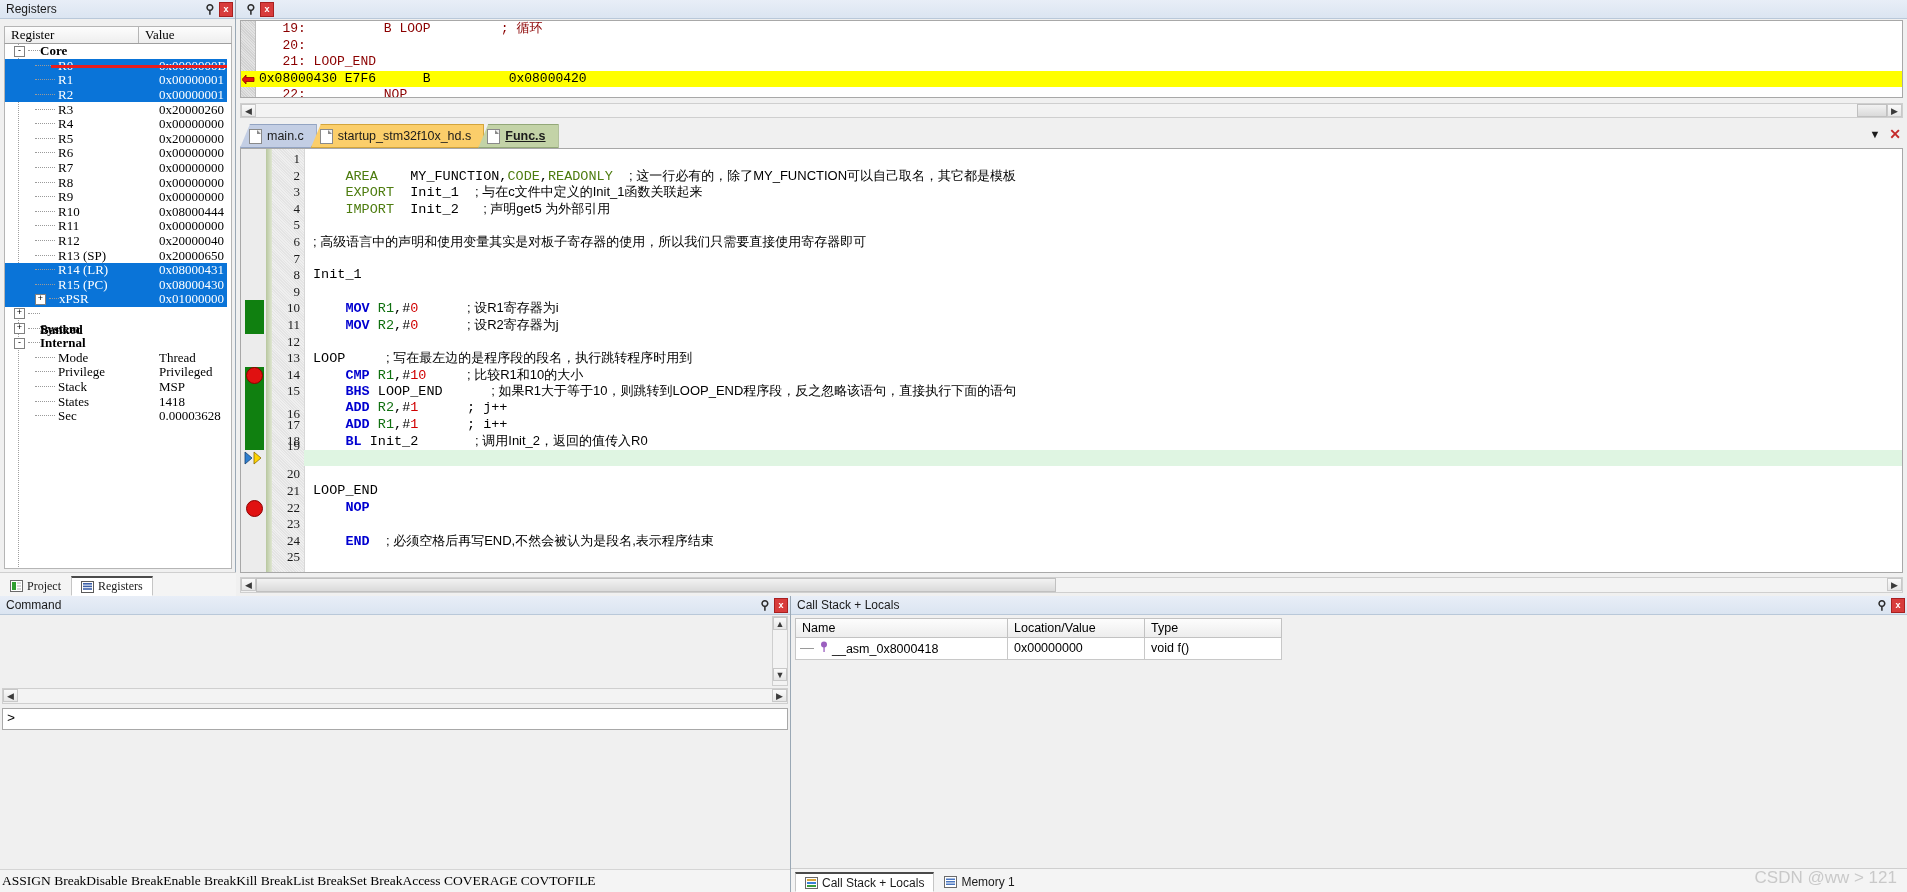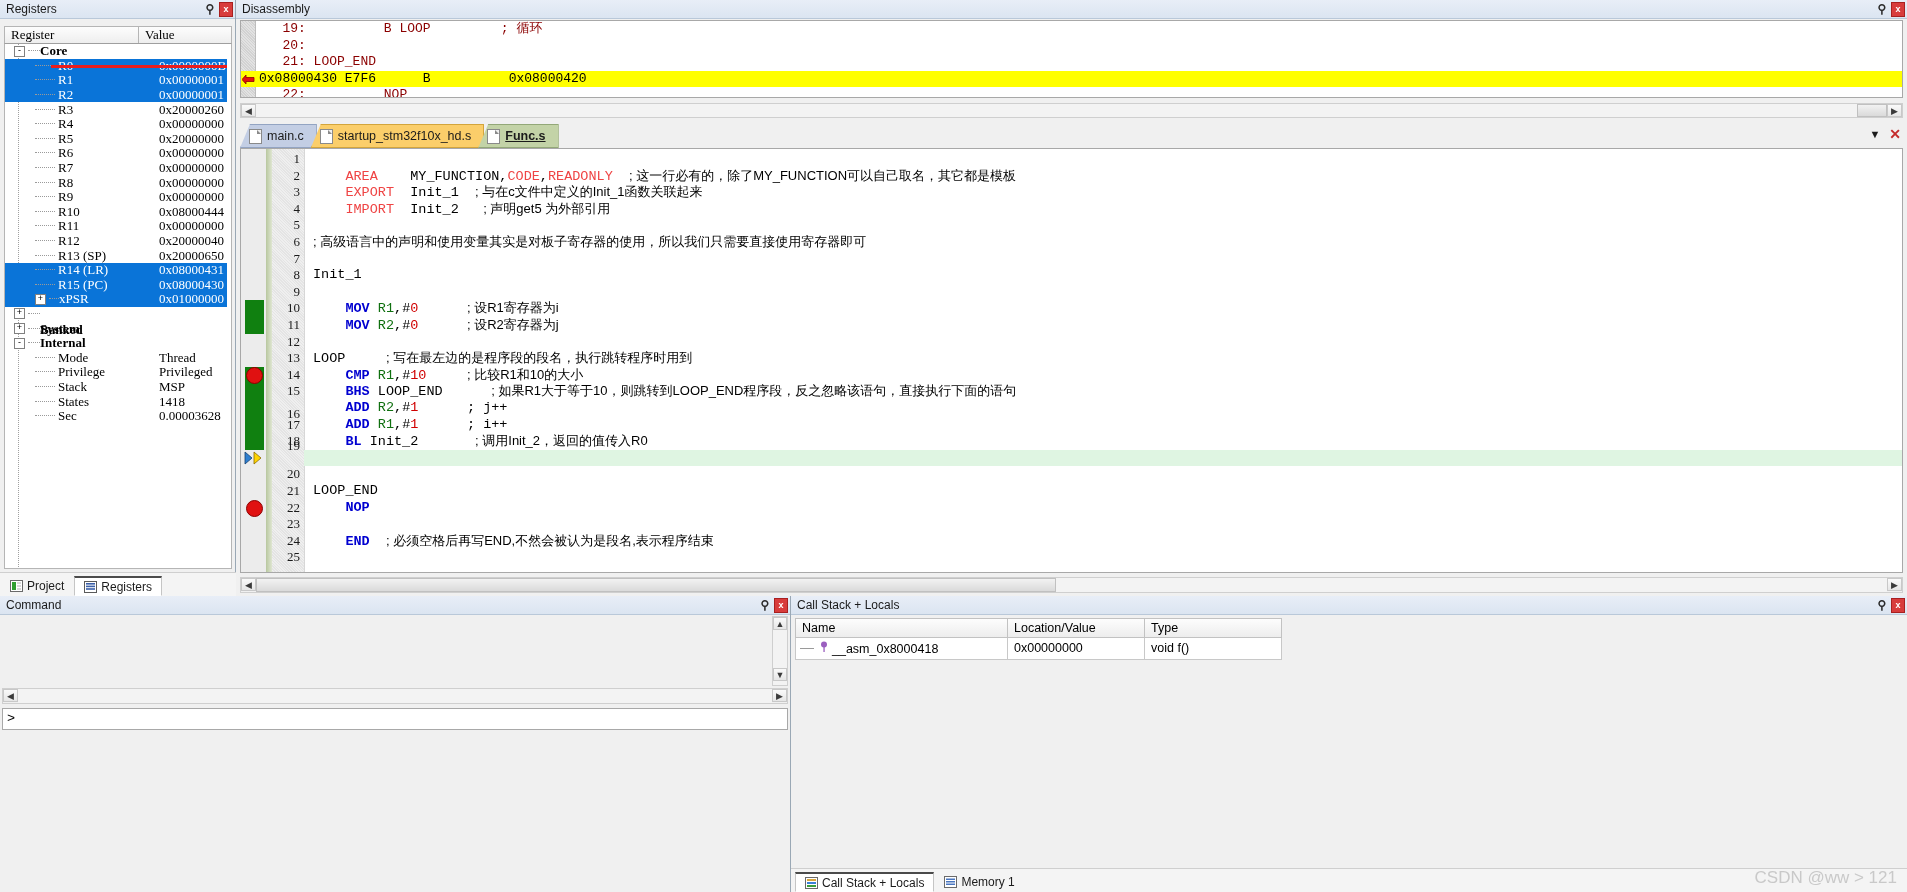--- a/index.html
+++ b/index.html
@@ -75,21 +75,21 @@
   .guide{
     position:absolute;top:0;bottom:0;width:1px;
     background-image:linear-gradient(to bottom,#a0a0a0 50%,transparent 50%);
     background-size:1px 2px;
   }
   #redline{
     position:absolute;left:46px;top:21px;width:176px;height:3px;background:#e81d1d;z-index:5;
   }
   
   #reg-tabs{position:absolute;left:0;bottom:0;width:236px;height:23px;
-    background:#f4f4f4;border-top:1px solid #cfcfcf;display:flex;align-items:flex-end;}
+    background:#f4f4f4;border-top:1px solid #cfcfcf;display:flex;align-items:flex-end;font-family:Liberation Serif, serif;}
   .dock-tab{
     height:20px;display:flex;align-items:center;gap:4px;padding:0 9px;
     font-size:12px;color:#1b1b1b;border:1px solid transparent;box-sizing:border-box;
   }
   .dock-tab.active{
     background:#fff;border:1px solid #c5c5c5;border-bottom:1px solid #fff;
     border-top:2px solid #4a4a4a;
   }
   .mini-icon{width:13px;height:12px;display:inline-block;}
 
@@ -163,21 +163,21 @@
   }
   .ln{
     position:absolute;left:31px;width:28px;text-align:right;
     font-family:"Liberation Serif", serif;font-size:13px;color:#1a1a1a;
   }
   .ctext{position:absolute;left:72px;right:0;white-space:pre;}
   .kw{color:#0000d0;font-weight:bold;}
   .reg{color:#107010;}
   .num{color:#d00000;}
   .cmt{color:#000;}
-  .dir{color:#ef4444;}
+  .dir{color:#4d7c0f;}
   .cn{font-family:"Liberation Sans","DejaVu Sans",sans-serif;font-size:13px;}
   .hl-line{position:absolute;left:63px;right:0;height:16.6px;background:#dff5e2;}
   .bp-dot{position:absolute;left:5px;width:15px;height:15px;border-radius:50%;
     background:#e01111;border:1px solid #8d0000;}
   .bp-green{position:absolute;left:4px;width:19px;}
   .arrow-pair{position:absolute;left:3px;width:22px;height:14px;}
   #ed-hsb{
     position:absolute;left:4px;bottom:2px;right:4px;height:16px;
     background:#f0f0f0;border:1px solid #cfcfcf;box-sizing:border-box;display:flex;
   }
@@ -505,21 +505,20 @@
             <rect x="2" y="7.2" width="9" height="1.6" fill="#3b5fa8"></rect>
           </svg>
       </span>
       <span>Registers</span>
     </div>
   </div>
 </div>
 
 <div class="panel" id="disasm">
   <div class="titlebar">
-    <span class="ttl">Disassembly</span>
     <span class="tb-btn pin-icon">⚲</span>
     <span class="tb-btn">
         <span class="close-icon">x</span>
       </span>
   </div>
   <div id="disasm-body">
     <div class="dis-gutter"></div>
     <div id="disasm-lines">
         <div class="dis-line">   19:          B LOOP         ; 循环 </div>
         <div class="dis-line">   20: </div>
@@ -656,20 +655,21 @@
   <div id="cmd-hsb">
     <div class="sb-arrow">◀</div>
     <div class="sb-track"></div>
     <div class="sb-arrow">▶</div>
   </div>
 
   <div id="cmd-in">
     <span>&gt;</span><span></span>
   </div>
 
+  <div id="cmd-btm">ASSIGN  BreakDisable  BreakEnable  BreakKill  BreakList  BreakSet  BreakAccess  COVERAGE  COVTOFILE</div>
 </div>
 
 <div class="panel" id="callstack">
   <div class="titlebar">
     <span class="ttl">Call Stack + Locals</span>
     <span class="tb-btn pin-icon">⚲</span>
     <span class="tb-btn">
         <span class="close-icon">x</span>
       </span>
   </div>

